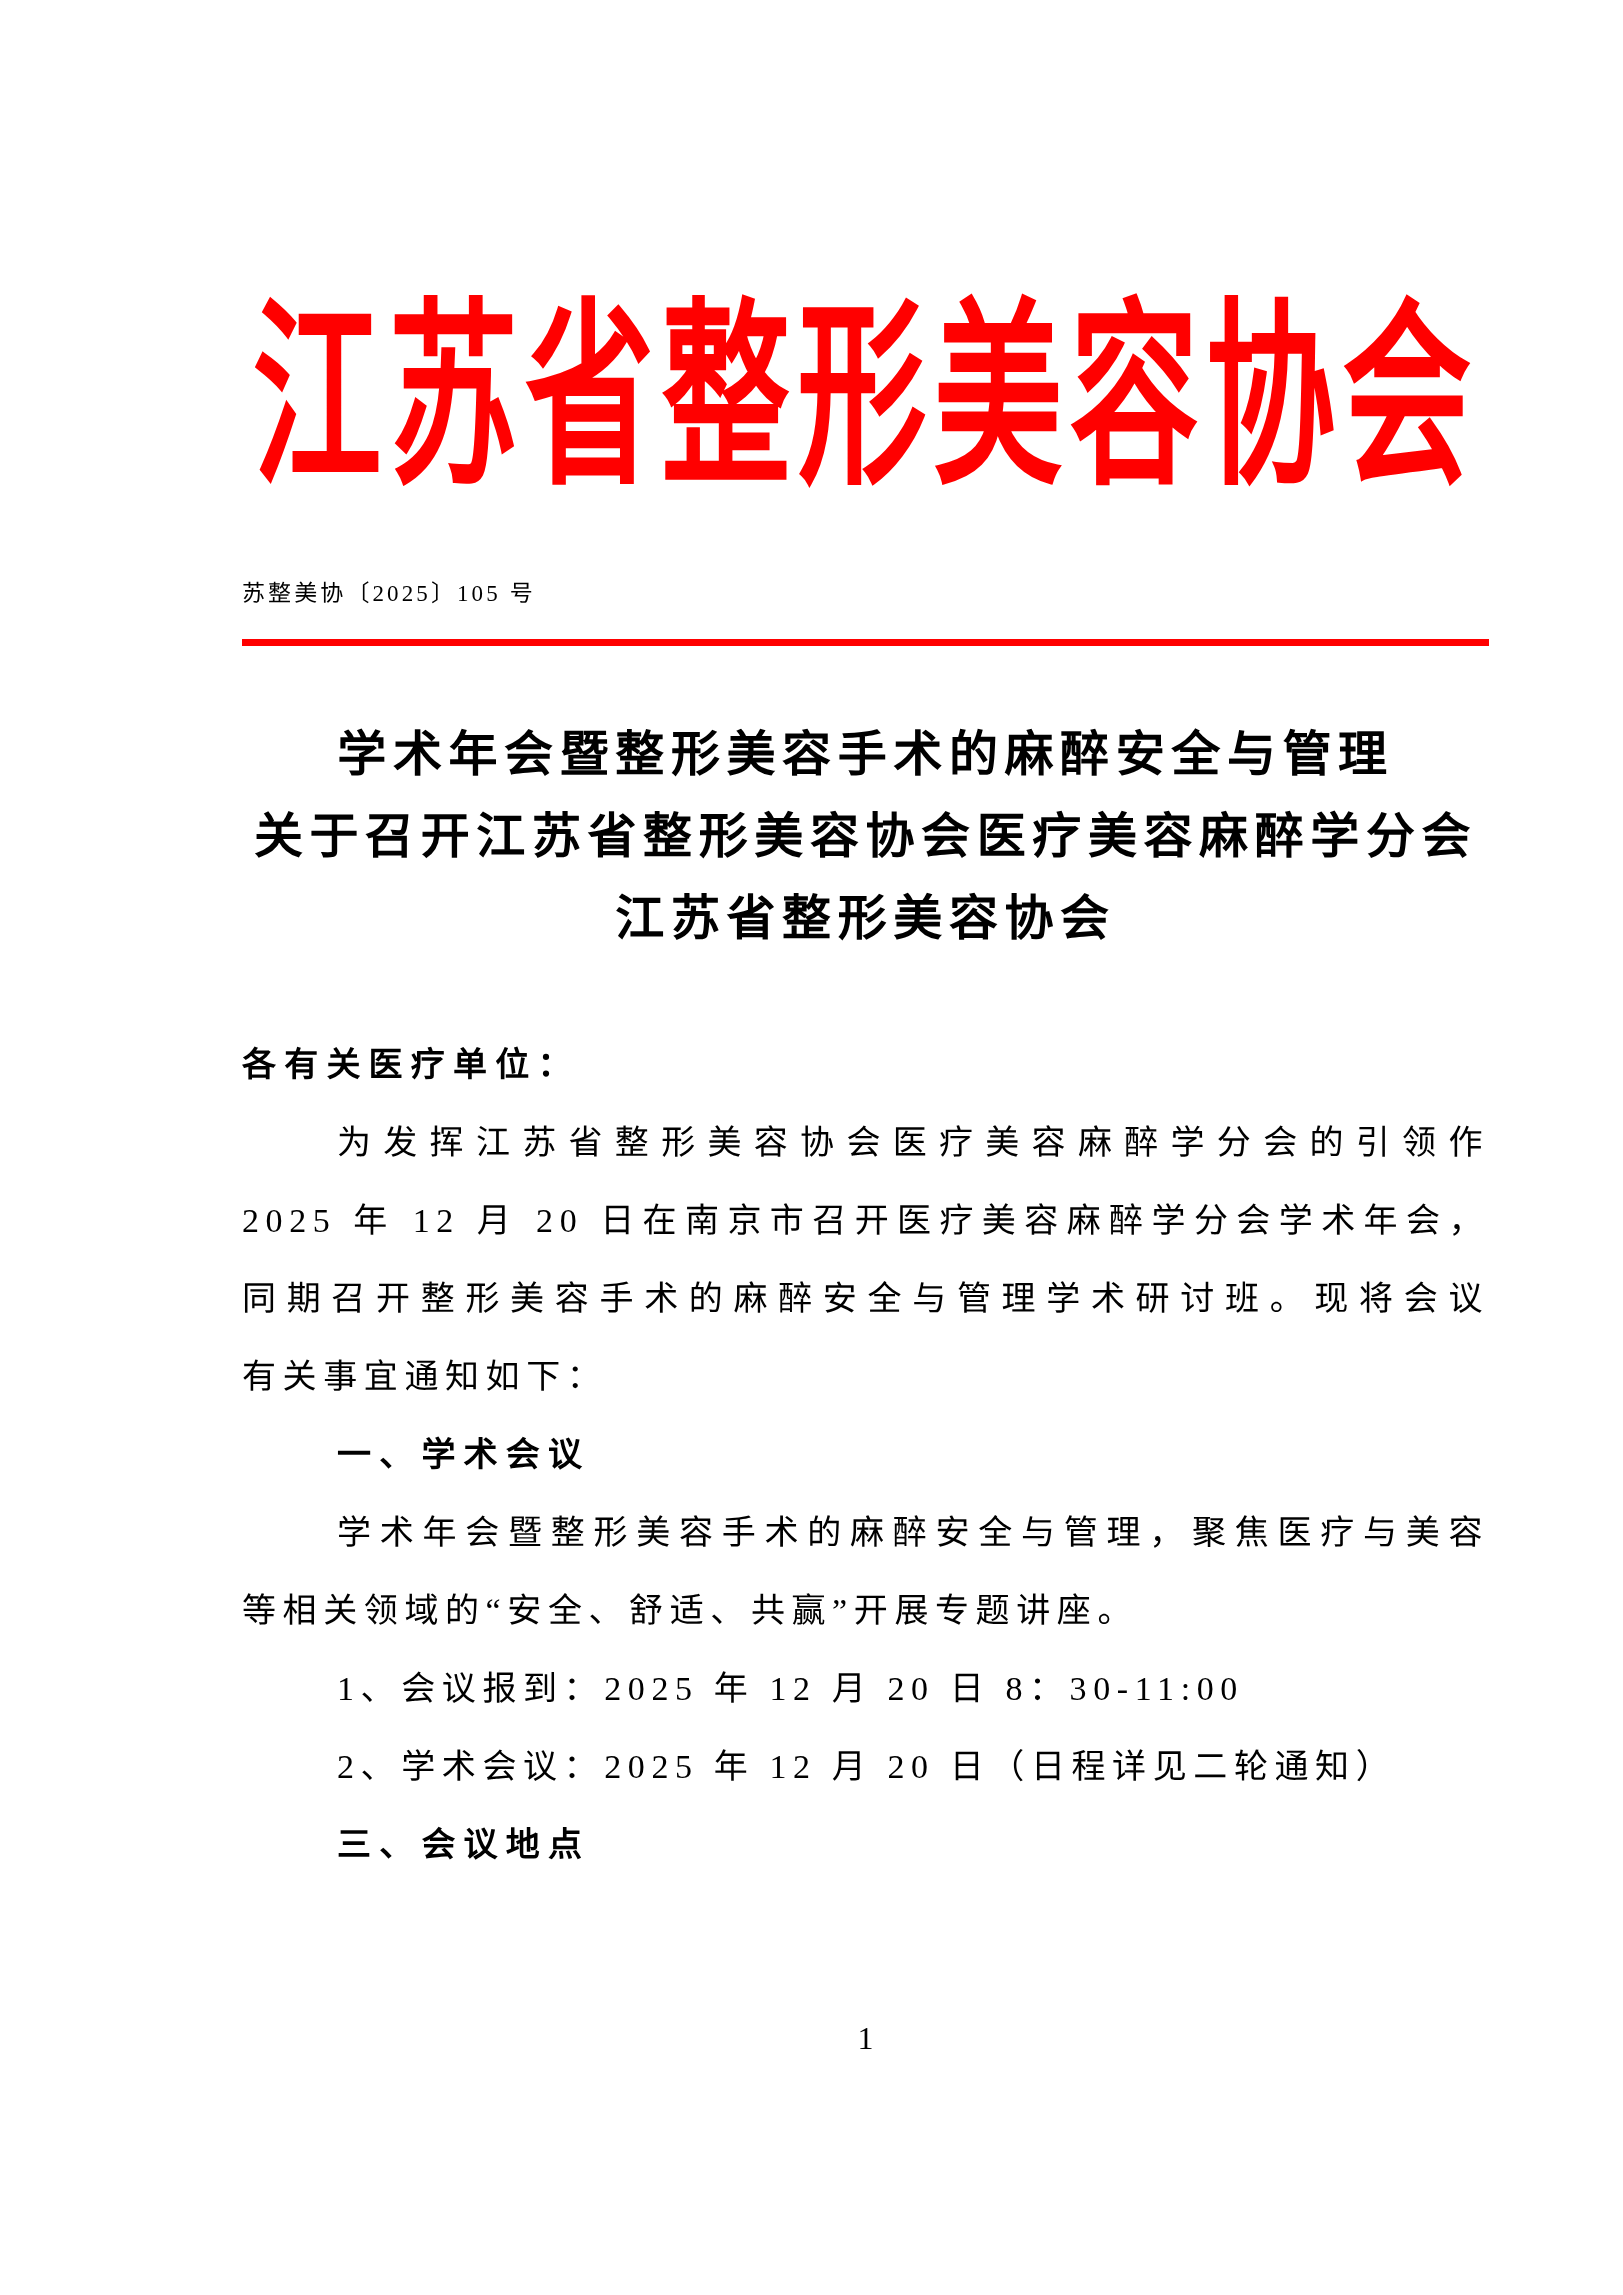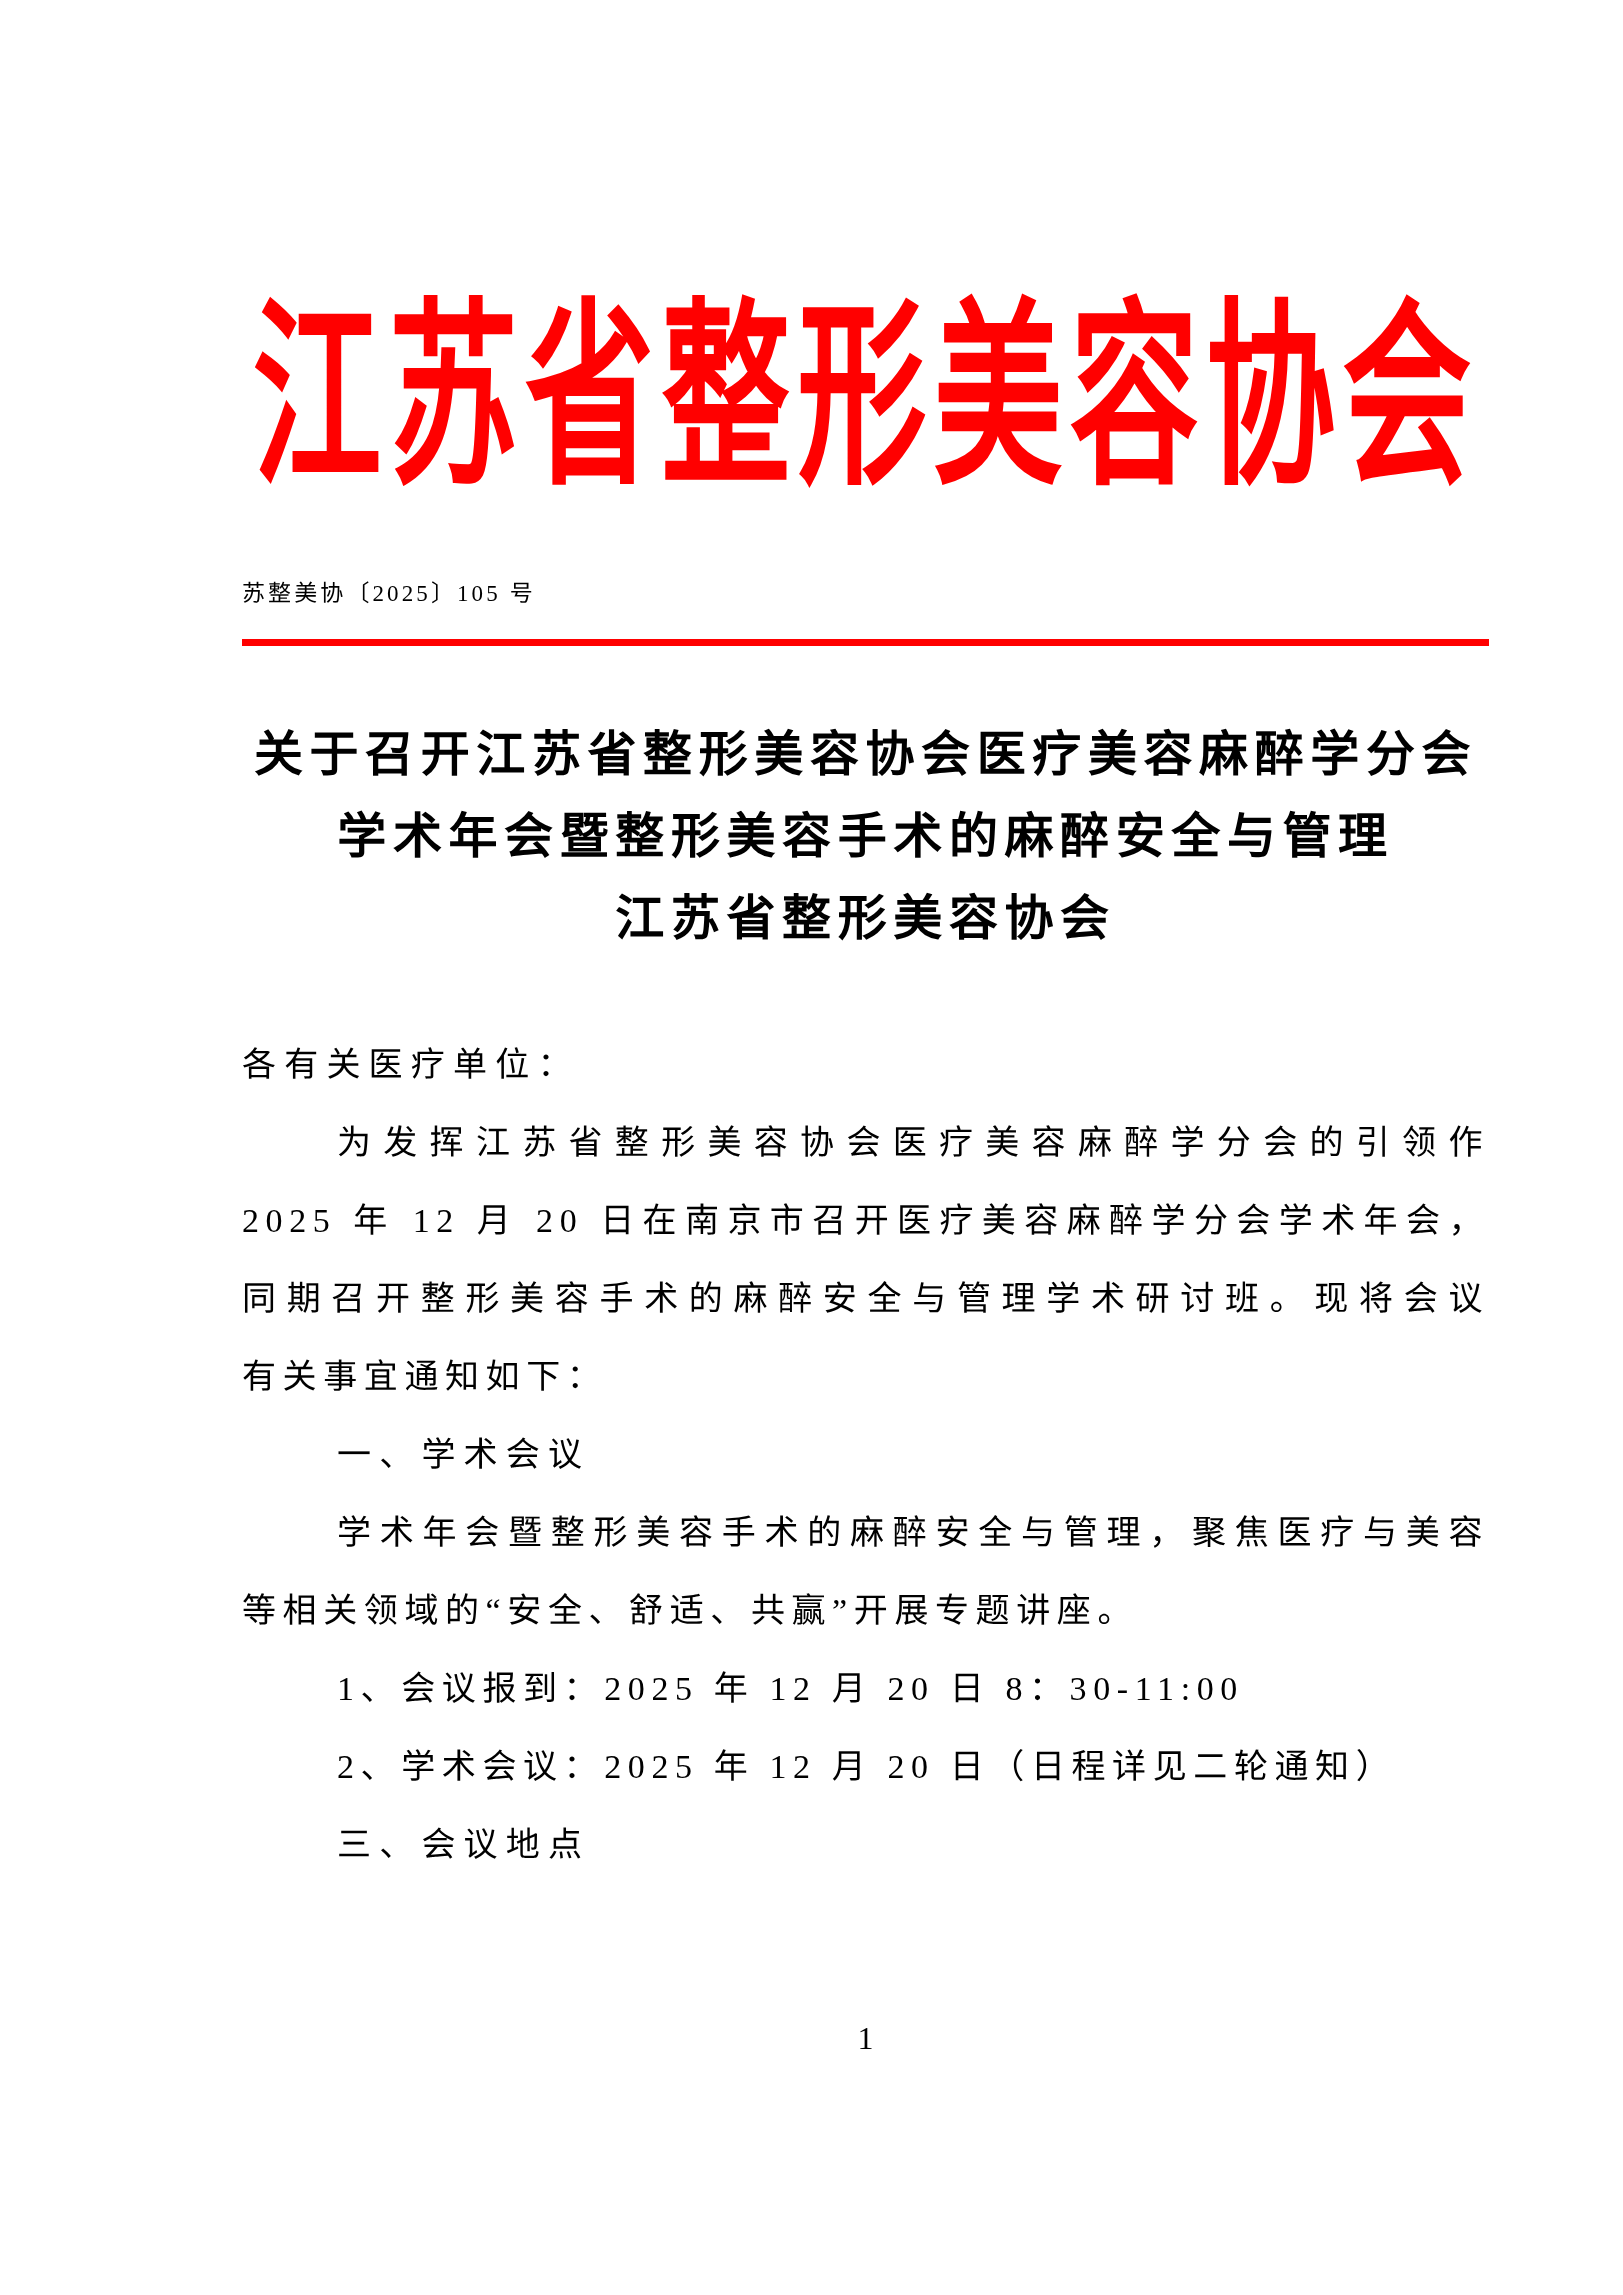--- a/index.html
+++ b/index.html
@@ -68,21 +68,21 @@
     min-height: 78px;
     white-space: nowrap;
   }
   .dist {
     white-space: normal;
     text-align: justify;
     text-align-last: justify;
     text-justify: inter-character;
   }
   .indent { text-indent: 95px; }
-  .bold { font-weight: 400; letter-spacing: 8.2px; }
+  .bold { font-weight: 700; letter-spacing: 8.2px; }
   
   .page-num {
     margin-top: 115px;
     text-align: center;
     font-size: 32px;
     line-height: 78px;
     letter-spacing: 0;
   }
 </style>
 </head>
@@ -92,22 +92,22 @@
 
   <header>
     <div class="org-title">
       <span class="org-title-text">江苏省整形美容协会</span>
     </div>
     <div class="doc-number">苏整美协〔2025〕105 号</div>
     <div class="red-line"></div>
   </header>
 
   <h1 class="doc-title">
+    <div class="doc-title-line">学术年会暨整形美容手术的麻醉安全与管理</div>
     <div class="doc-title-line">关于召开江苏省整形美容协会医疗美容麻醉学分会</div>
-    <div class="doc-title-line">学术年会暨整形美容手术的麻醉安全与管理</div>
     <div class="doc-title-line">江苏省整形美容协会</div>
   </h1>
 
   <main class="body">
     <div class="line bold">各有关医疗单位：</div>
 
     <div class="line dist indent">为发挥江苏省整形美容协会医疗美容麻醉学分会的引领作</div>
     <div class="line dist">2025 年 12 月 20 日在南京市召开医疗美容麻醉学分会学术年会，</div>
     <div class="line dist">同期召开整形美容手术的麻醉安全与管理学术研讨班。现将会议</div>
     <div class="line">有关事宜通知如下：</div>

